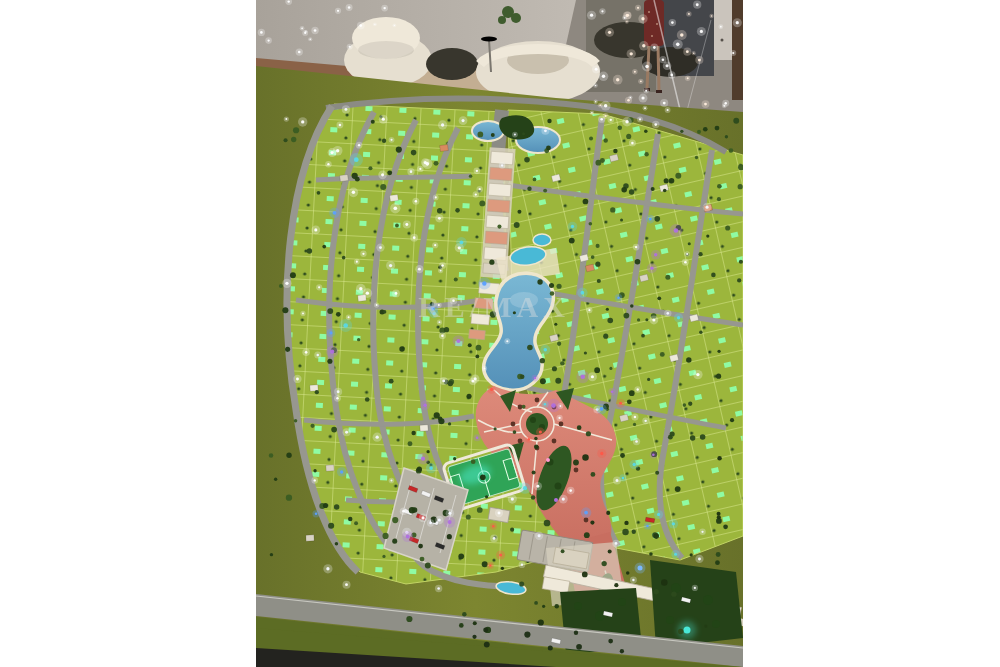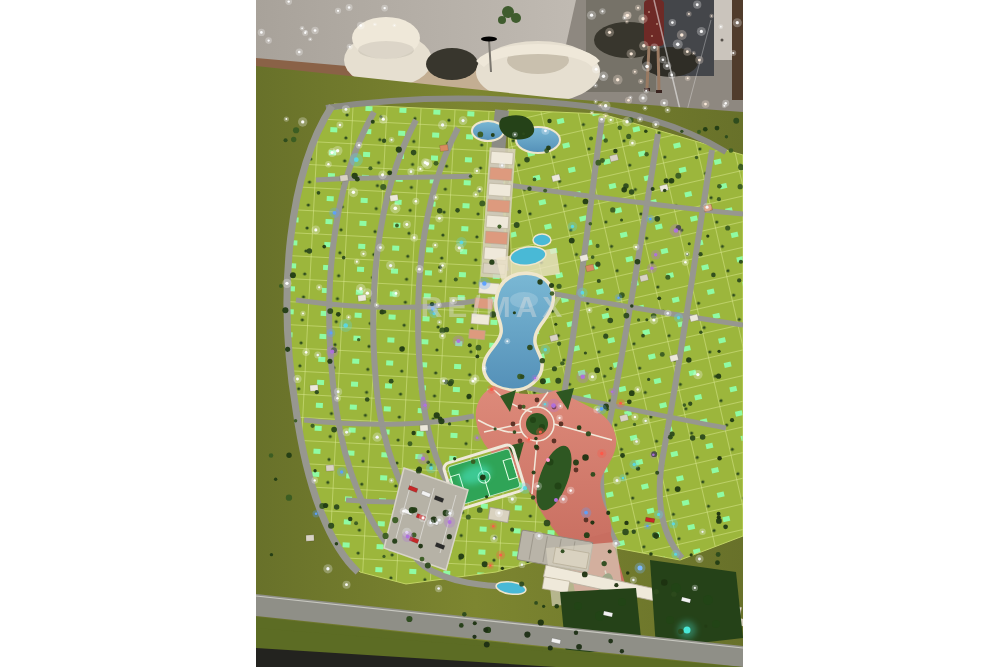--- a/index.html
+++ b/index.html
@@ -2,21 +2,21 @@
 <html><head>
 <meta charset="utf-8">
 <style>
   html,body{margin:0;padding:0;background:#ffffff;}
   .page{position:relative;width:1000px;height:667px;background:#ffffff;overflow:hidden;
         font-family:"Liberation Sans",sans-serif;}
   .photo{position:absolute;left:256px;top:0;width:487px;height:667px;overflow:hidden;background:#79822c;}
   .photo svg{display:block;width:100%;height:100%;}
   .watermark{position:absolute;left:158px;top:290px;width:160px;text-align:center;
              font-size:30px;font-weight:bold;letter-spacing:5px;color:rgba(225,225,225,0.42);
-             pointer-events:none;user-select:none;font-family:Liberation Sans, sans-serif;}
+             pointer-events:none;user-select:none;font-family:Liberation Serif, serif;}
 </style>
 </head>
 <body style="background: rgb(255, 255, 255);">
 
 <div class="page">
   <div class="photo">
     <svg viewBox="0 0 487 667" xmlns="http://www.w3.org/2000/svg">
       <defs>
         <linearGradient id="wallGrad" x1="0" y1="0" x2="1" y2="0">
           <stop offset="0" stop-color="#a8a29a"></stop>

